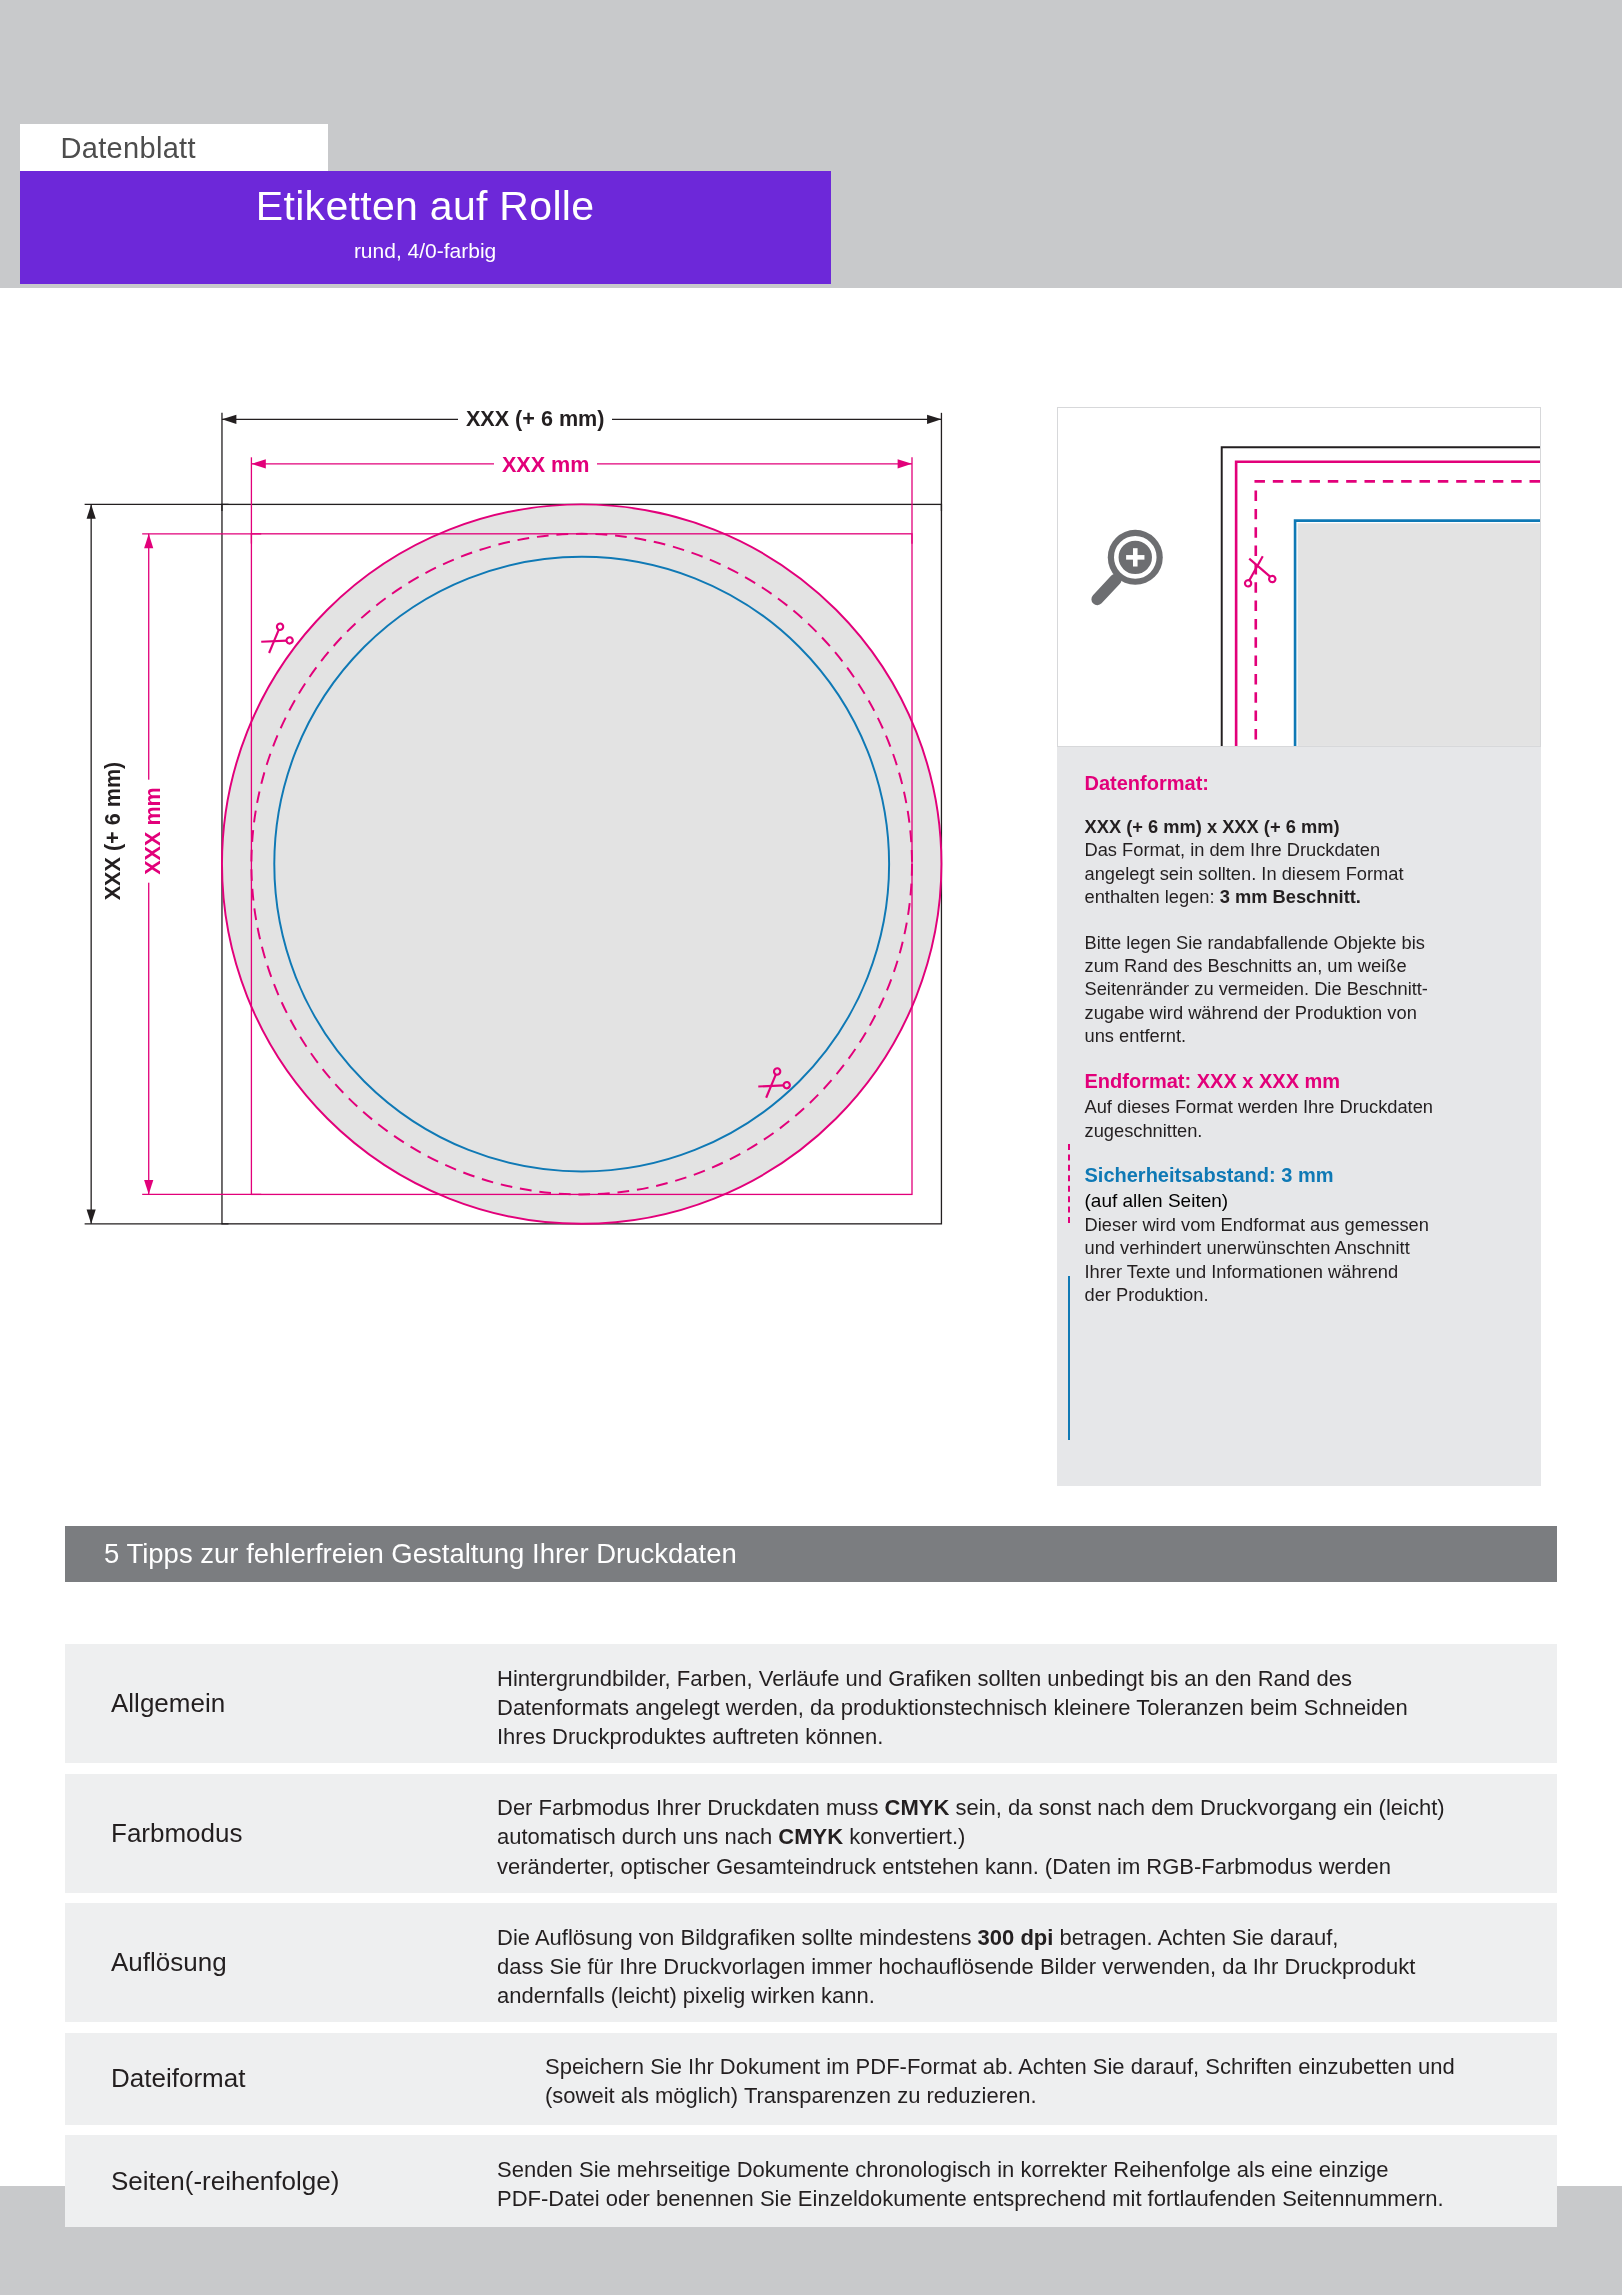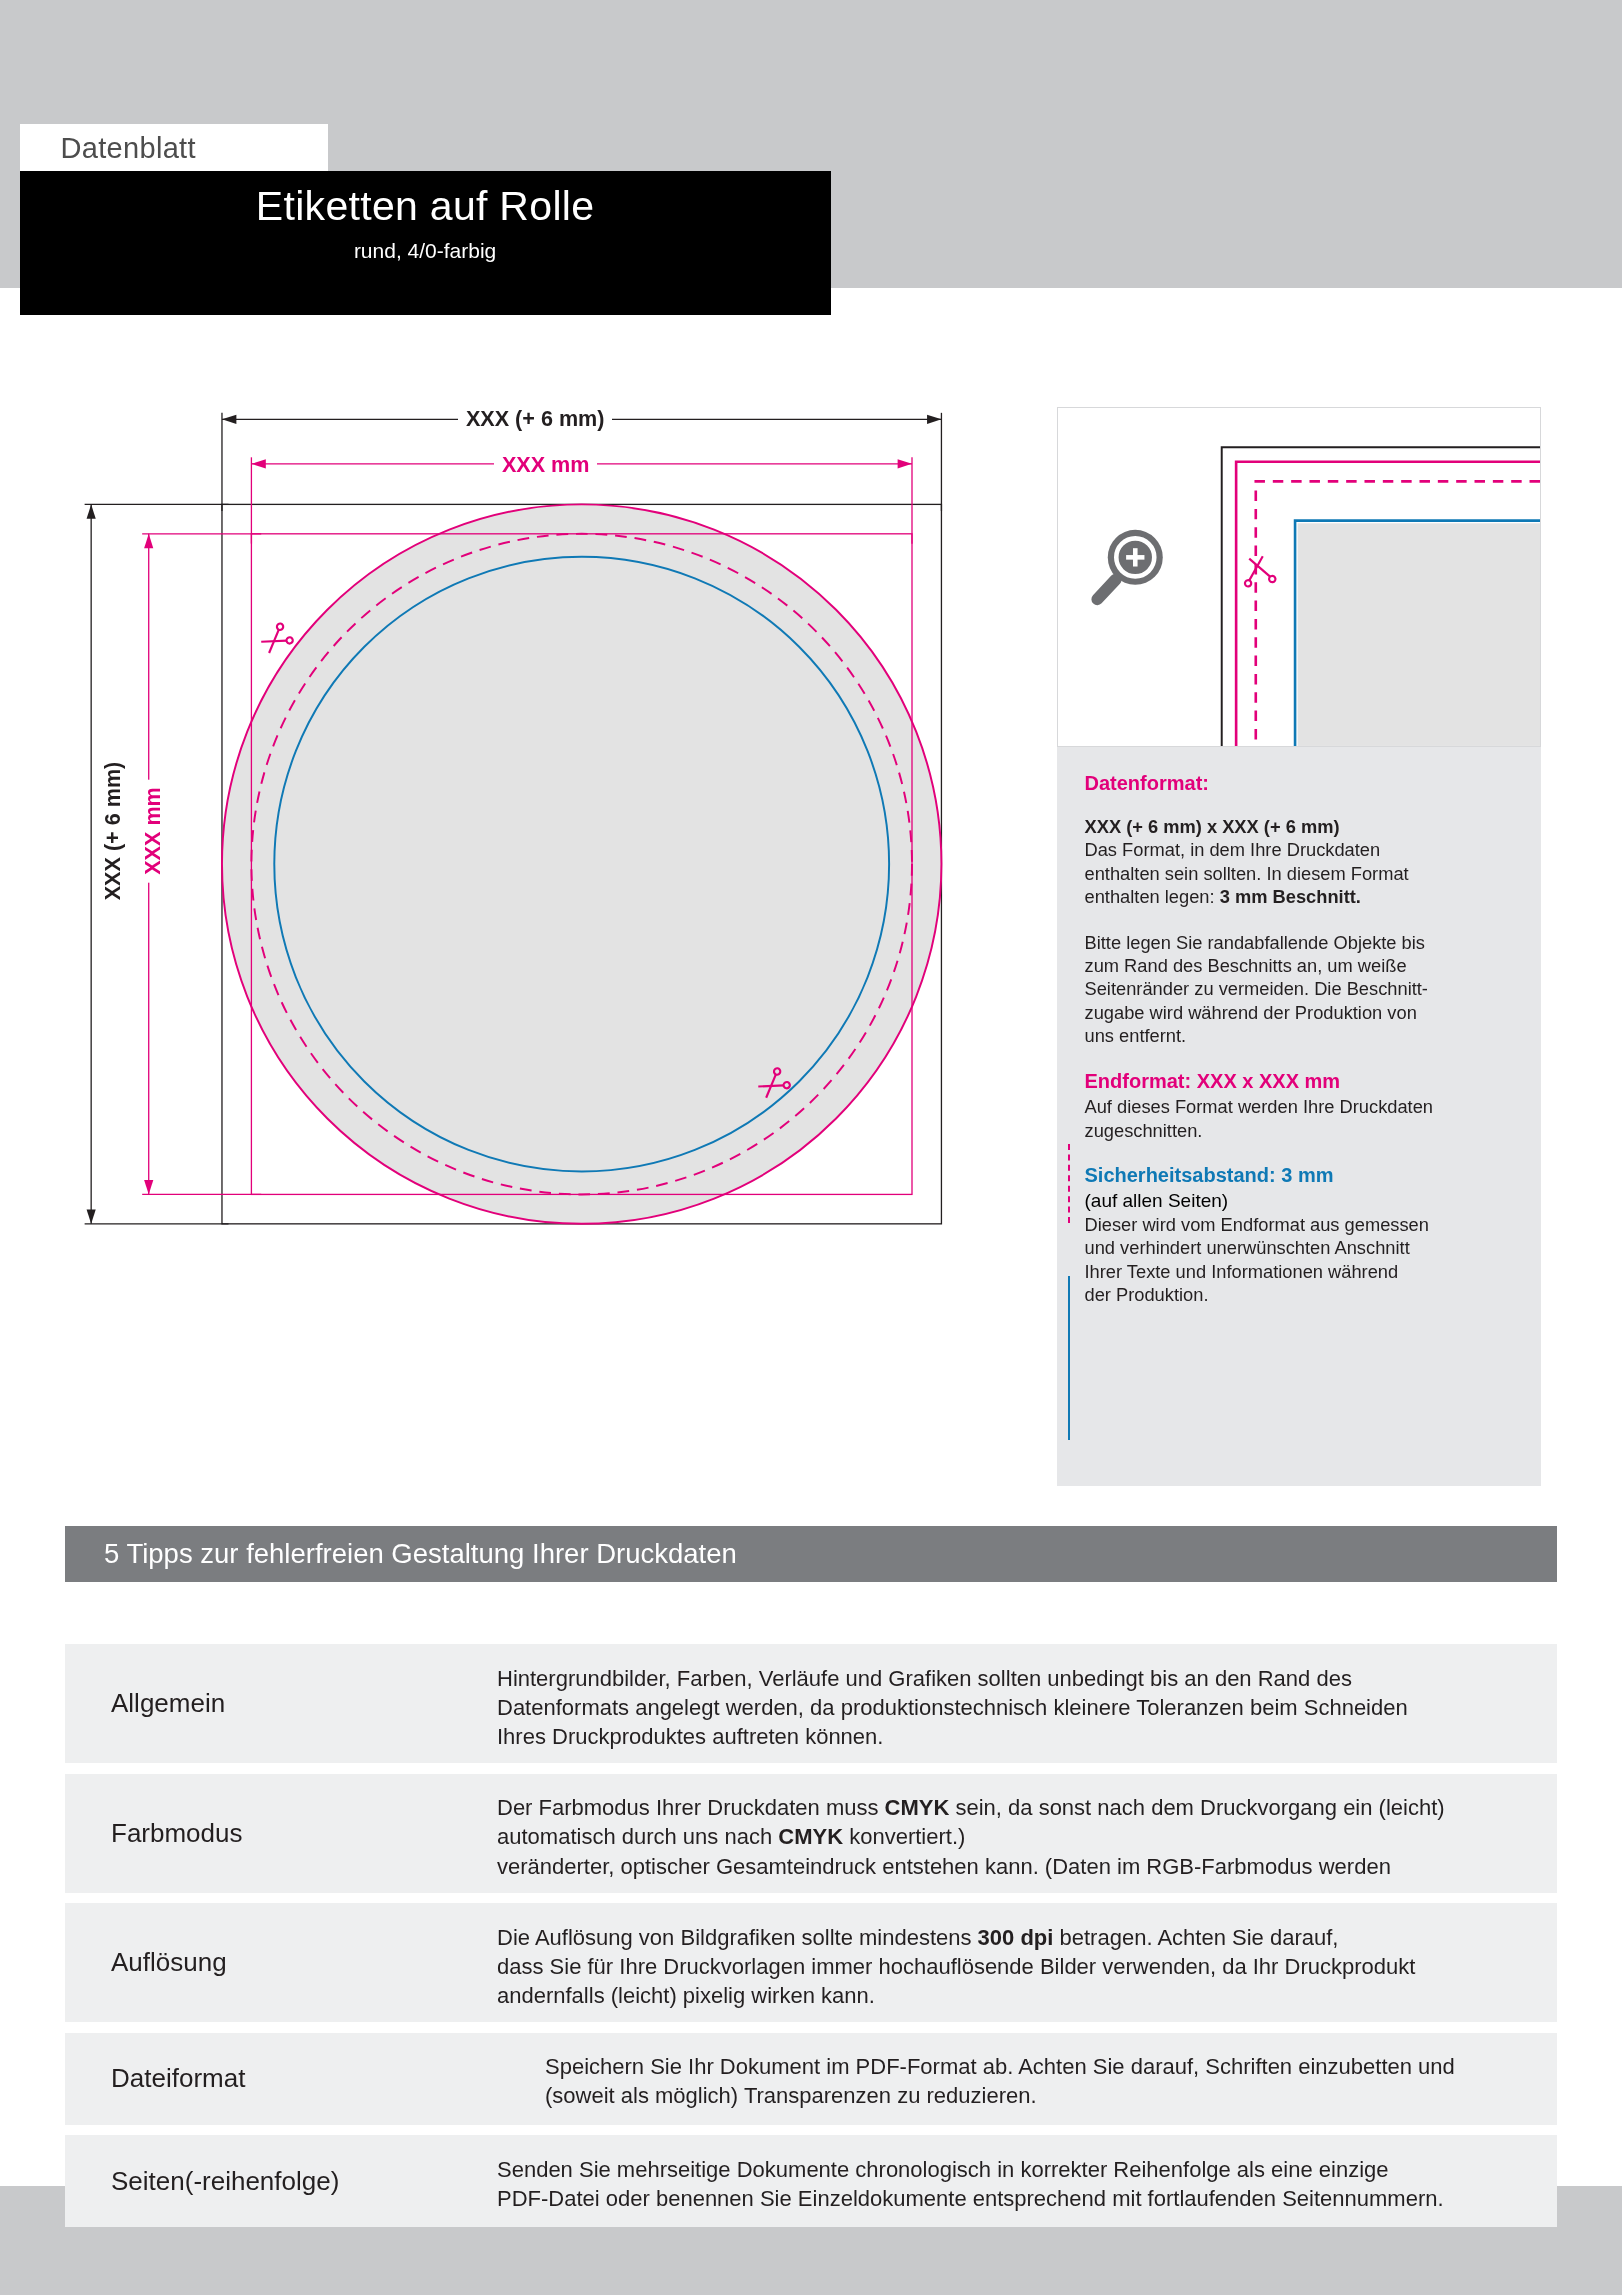--- a/index.html
+++ b/index.html
@@ -62,22 +62,22 @@
     top: 7.9px;
     font-size: 29px;
     color: #4d4d4d;
     letter-spacing: 0.3px;
   }
   .title-bar {
     position: absolute;
     left: 19.6px;
     top: 171px;
     width: 811px;
-    height: 144px;
-    background: #000000;
+    height: 113px;
+    background: #6d28d9;
   }
   .title-main {
     position: absolute;
     left: 0;
     top: 11.8px;
     width: 811px;
     text-align: center;
     font-size: 41px;
     color: #ffffff;
     letter-spacing: 0.3px;
@@ -354,21 +354,21 @@
         <line x1="88" y1="262" x2="60" y2="292" stroke="#6d6e71" stroke-width="18" stroke-linecap="round"></line>
       </g>
     </svg>
   </div>
 
   <div class="info-box">
     <div class="info-inner">
       <div class="info-h">Datenformat:</div>
       <div class="info-p" style="font-weight:bold;margin-top:20px;">XXX (+ 6 mm) x XXX (+ 6 mm)</div>
       <div class="info-p">Das Format, in dem Ihre Druckdaten</div>
-      <div class="info-p">enthalten sein sollten. In diesem Format</div>
+      <div class="info-p">angelegt sein sollten. In diesem Format</div>
       <div class="info-p">
         <span>enthalten legen:</span>
         <b>3 mm Beschnitt.</b>
       </div>
 
       <div class="spacer"></div>
 
       <div class="info-p">Bitte legen Sie randabfallende Objekte bis</div>
       <div class="info-p">zum Rand des Beschnitts an, um weiße</div>
       <div class="info-p">Seitenränder zu vermeiden. Die Beschnitt-</div>

